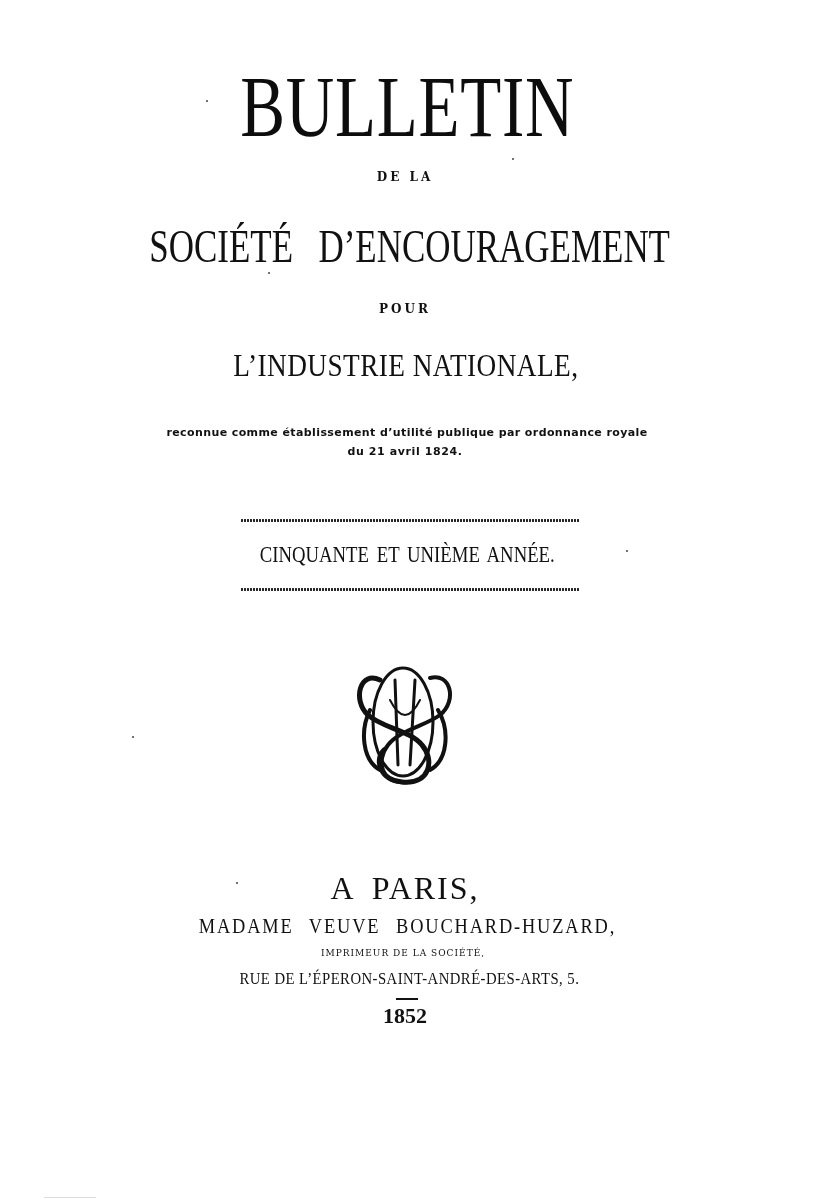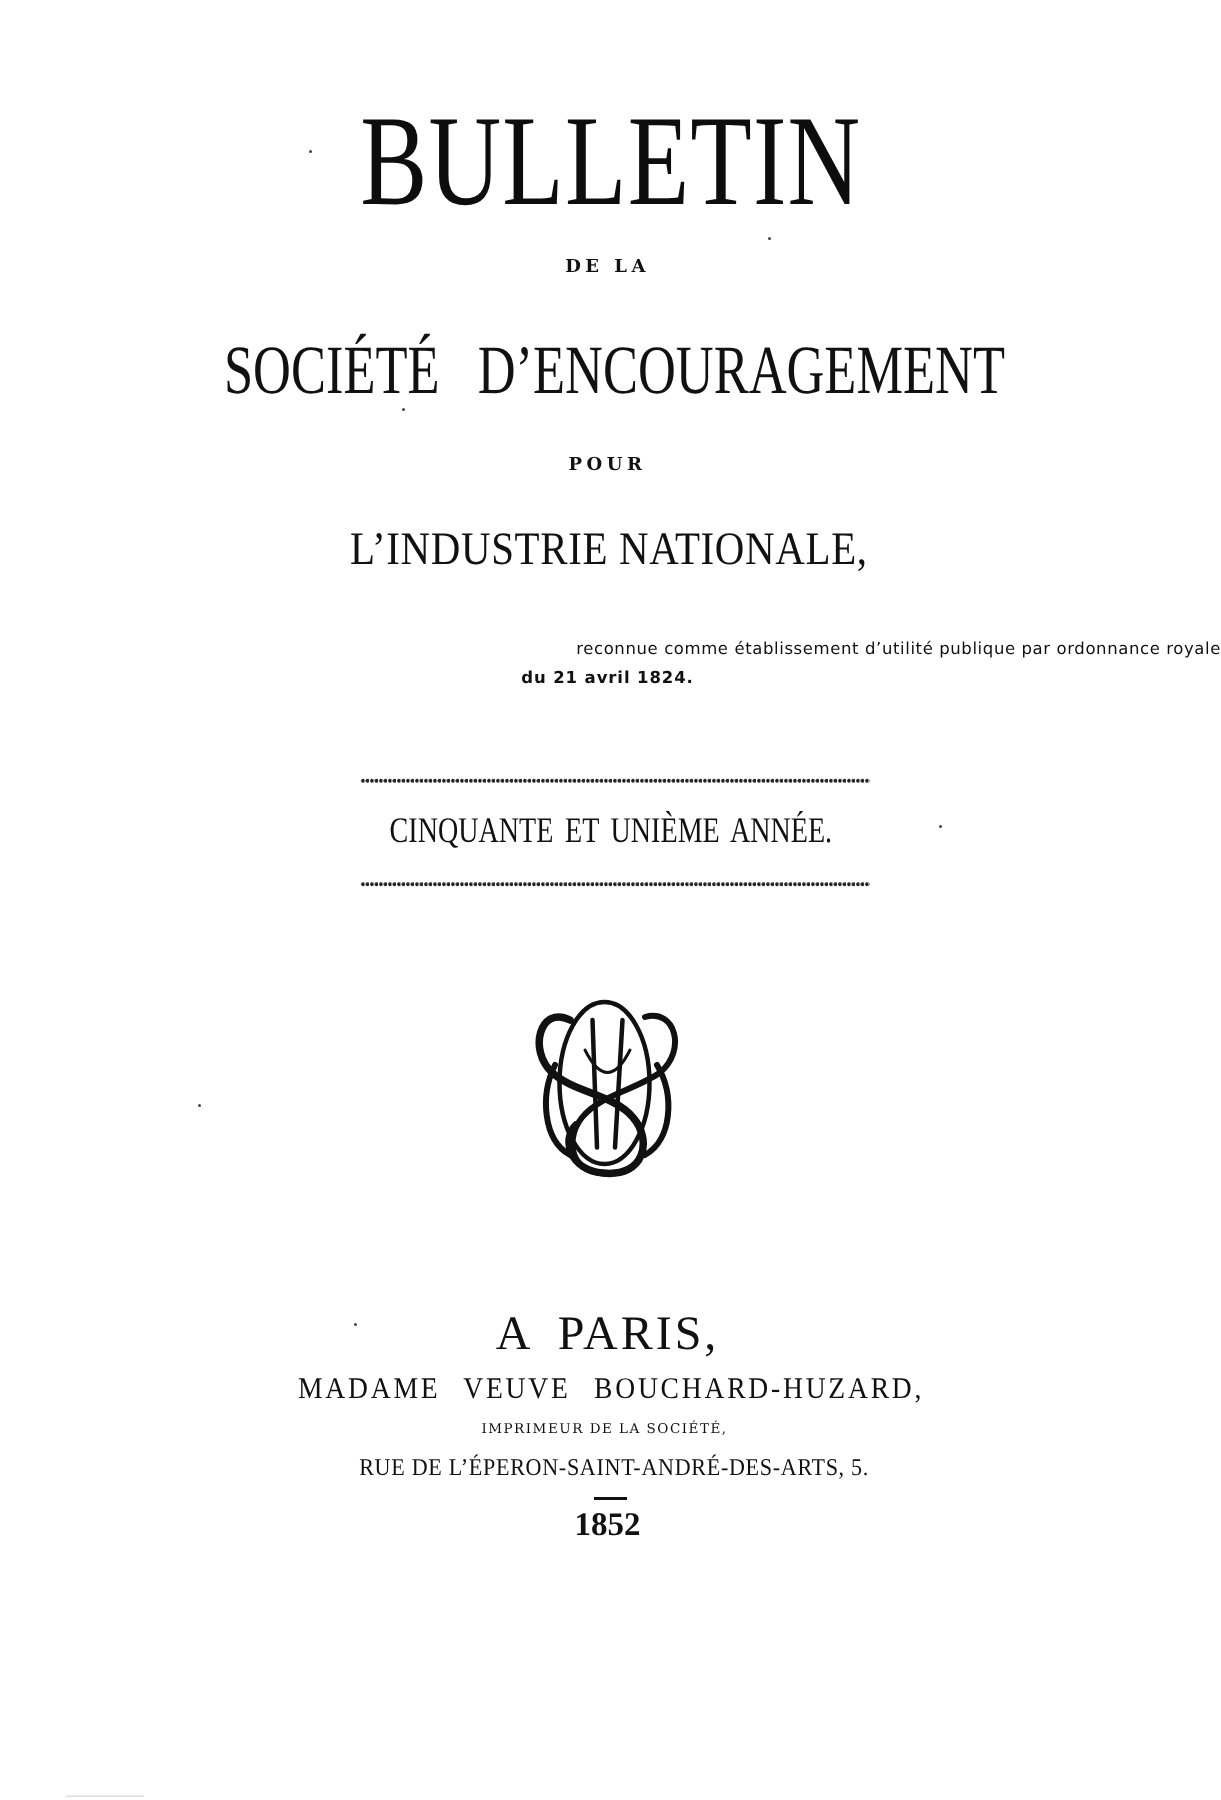--- a/index.html
+++ b/index.html
@@ -13,21 +13,21 @@
       transform: scaleX(0.78); transform-origin: 408px 0; font-weight: 500; color: #0d0d0d;
     }
     .small-caps-bold { font-family: "DejaVu Serif", serif; font-weight: bold; letter-spacing: 3px; }
     .delala { top: 170px; font-size: 12px; left: -2px; }
     .societe {
       top: 222px; font-size: 46px; line-height: 50px; font-weight: 500;
       transform: scaleX(0.76); transform-origin: 418px 0; word-spacing: 22px;
     }
     .pour { top: 302px; font-size: 12px; left: -2px; }
     .industrie { top: 348px; font-size: 31px; line-height: 36px; letter-spacing: 0.5px; transform: scaleX(0.88); transform-origin: 398px 0; }
-    .reconnue { top: 426px; font-family: "DejaVu Sans", sans-serif; font-weight: normal; font-size: 11px; letter-spacing: 0.4px; left: 0; text-align: right; }
+    .reconnue { top: 426px; font-family: "DejaVu Sans", sans-serif; font-weight: bold; font-size: 11px; letter-spacing: 0.4px; left: 0; }
     .reconnue2 { top: 445px; font-family: "DejaVu Sans", sans-serif; font-weight: bold; font-size: 11px; letter-spacing: 0.6px; left: -2px; }
     .wavy {
       position: absolute; left: 240px; width: 340px; height: 5px;
       background-image: radial-gradient(circle at 2px 2.5px, #222 1.1px, transparent 1.4px);
       background-size: 3px 5px; background-repeat: repeat-x;
     }
     .wavy.top { top: 518px; }
     .wavy.bottom { top: 587px; }
     .annee { top: 540px; font-size: 24px; line-height: 28px; transform: scaleX(0.78); transform-origin: 408px 0; word-spacing: 4px; }
     .monogram { position: absolute; left: 340px; top: 660px; width: 130px; height: 130px; }

